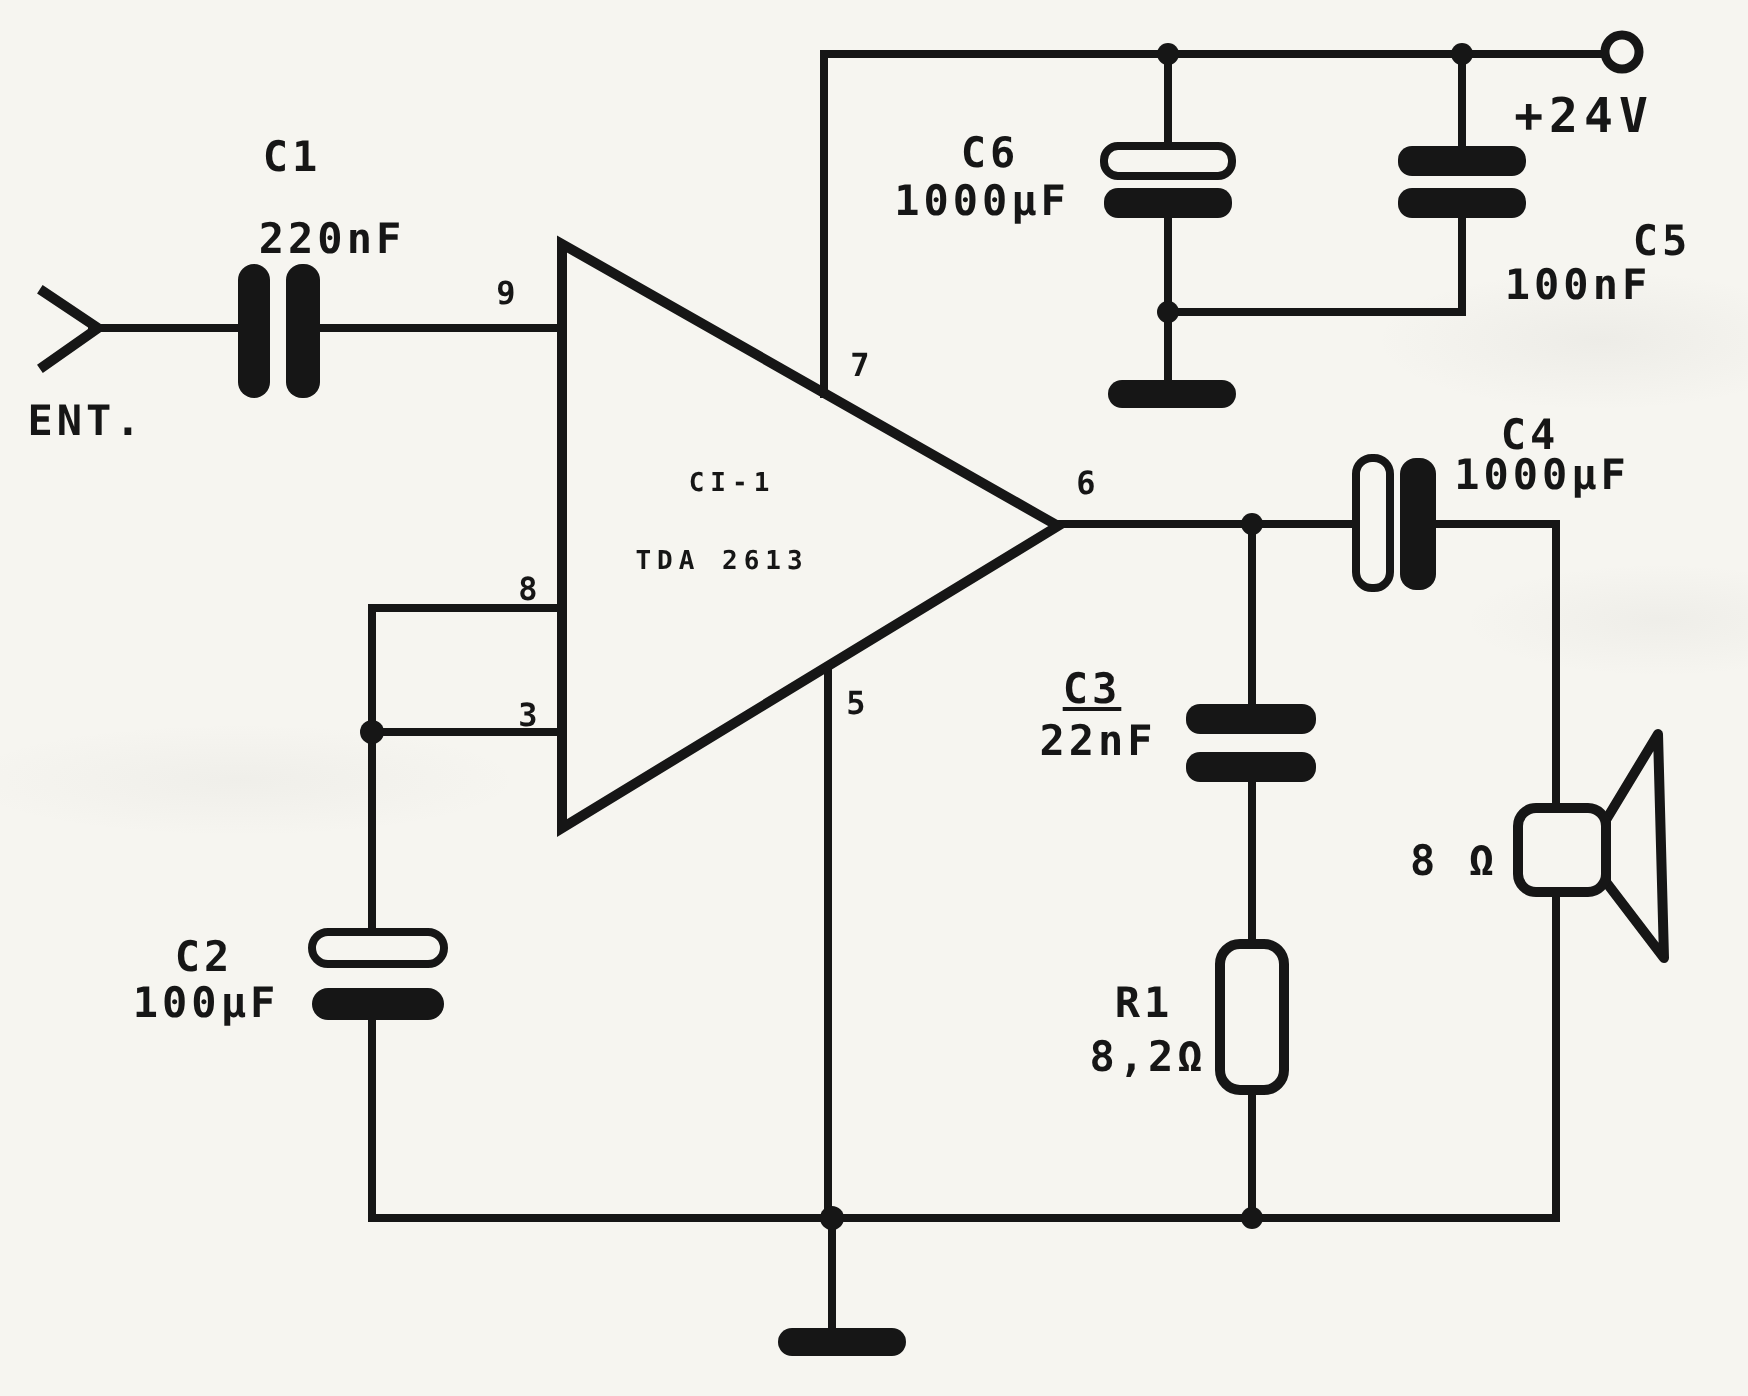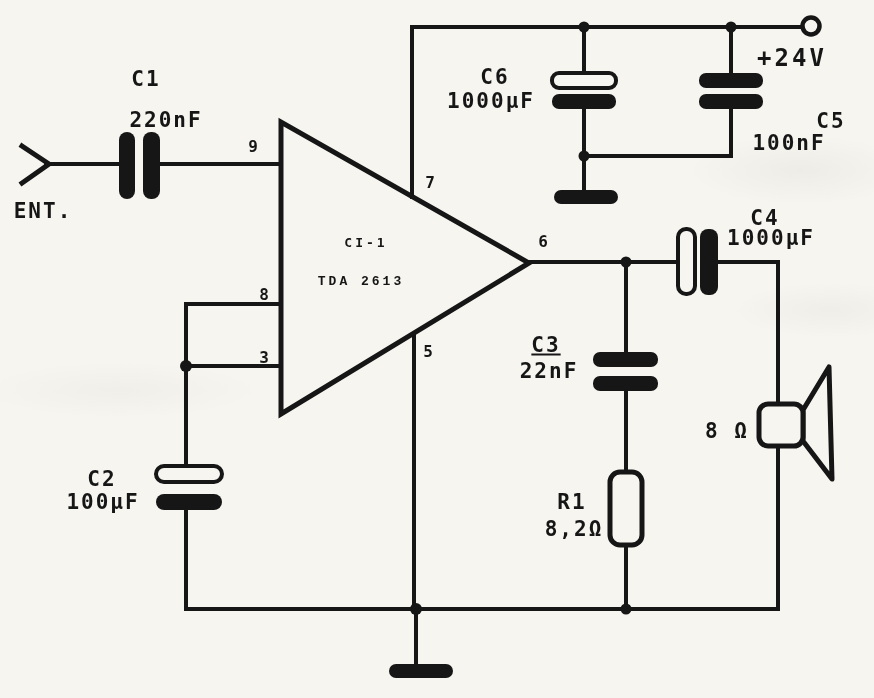--- a/index.html
+++ b/index.html
@@ -105,21 +105,21 @@
   <div class="lbl" style="left:43px; top:211px;">ENT.</div>
   <div class="lbl" style="left:146px; top:79px;">C1</div>
   <div class="lbl" style="left:153px; top:120px;margin-left:13px;">220nF</div>
   <div class="lbl pin" style="left:253px; top:147px;">9</div>
   <div class="lbl pin" style="left:430px; top:183px;">7</div>
   <div class="lbl pin" style="left:264px; top:295px;">8</div>
   <div class="lbl pin" style="left:264px; top:358px;">3</div>
   <div class="lbl pin" style="left:428px; top:352px;">5</div>
   <div class="lbl pin" style="left:543px; top:242px;">6</div>
   <div class="lbl big" style="left:366px; top:242px;">CI-1</div>
-  <div class="lbl big" style="left:361px; top:281px;font-family:Liberation Mono, monospace;">TDA 2613</div>
+  <div class="lbl big" style="left:361px; top:281px;">TDA 2613</div>
   <div class="lbl" style="left:495px; top:77px;">C6</div>
   <div class="lbl" style="left:491px; top:101px;">1000µF</div>
   <div class="lbl sup" style="left:792px; top:58px;">+24V</div>
   <div class="lbl" style="left:783px; top:121px;margin-left:48px;">C5</div>
   <div class="lbl" style="left:789px; top:143px;">100nF</div>
   <div class="lbl" style="left:765px; top:218px;">C4</div>
   <div class="lbl" style="left:771px; top:238px;">1000µF</div>
   <div class="lbl" style="left:546px; top:345px;text-decoration:underline;">C3</div>
   <div class="lbl" style="left:549px; top:371px;">22nF</div>
   <div class="lbl" style="left:572px; top:502px;">R1</div>

